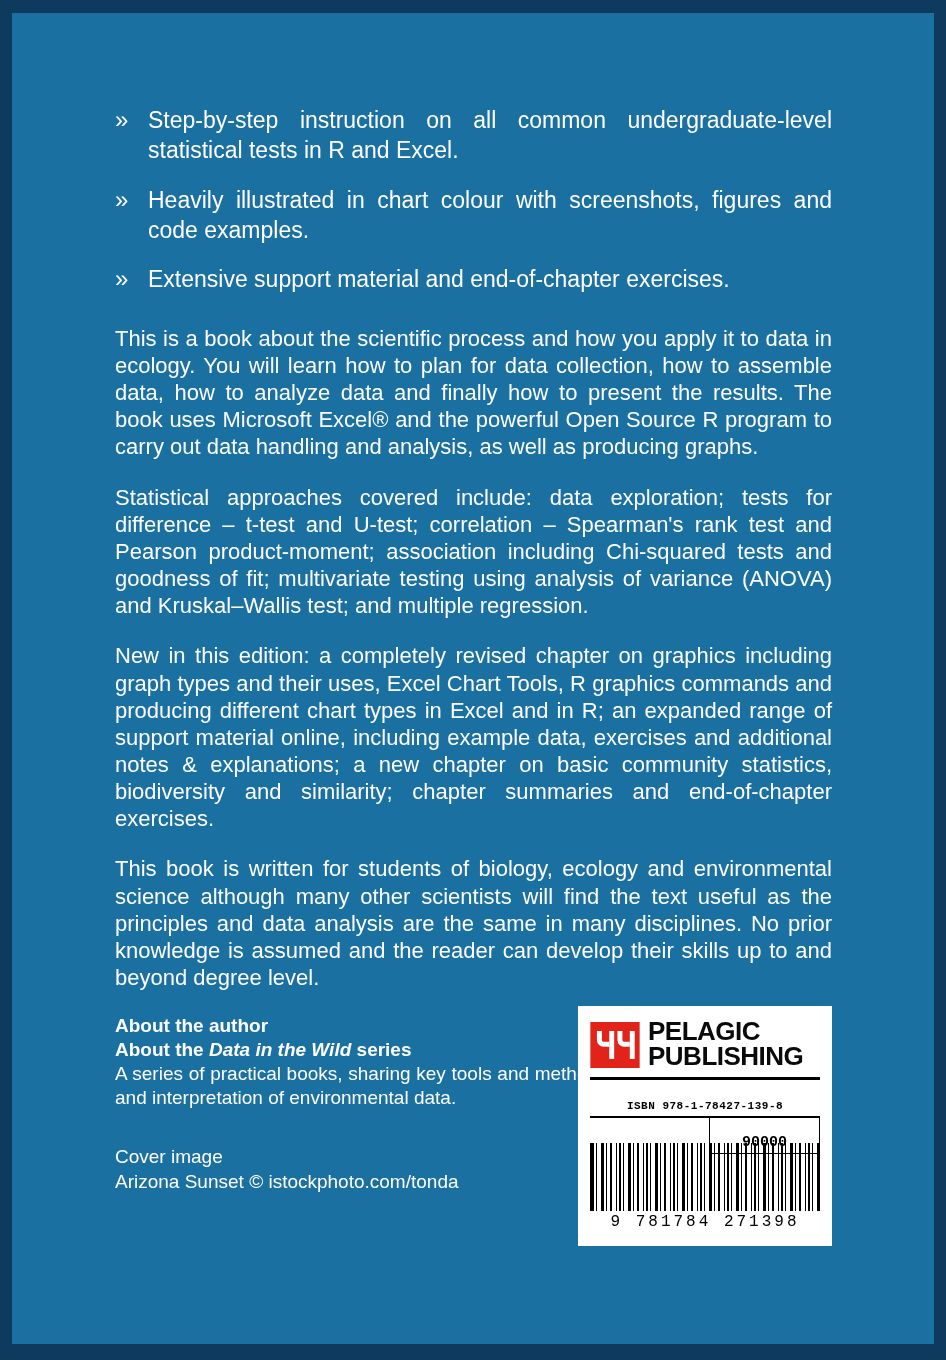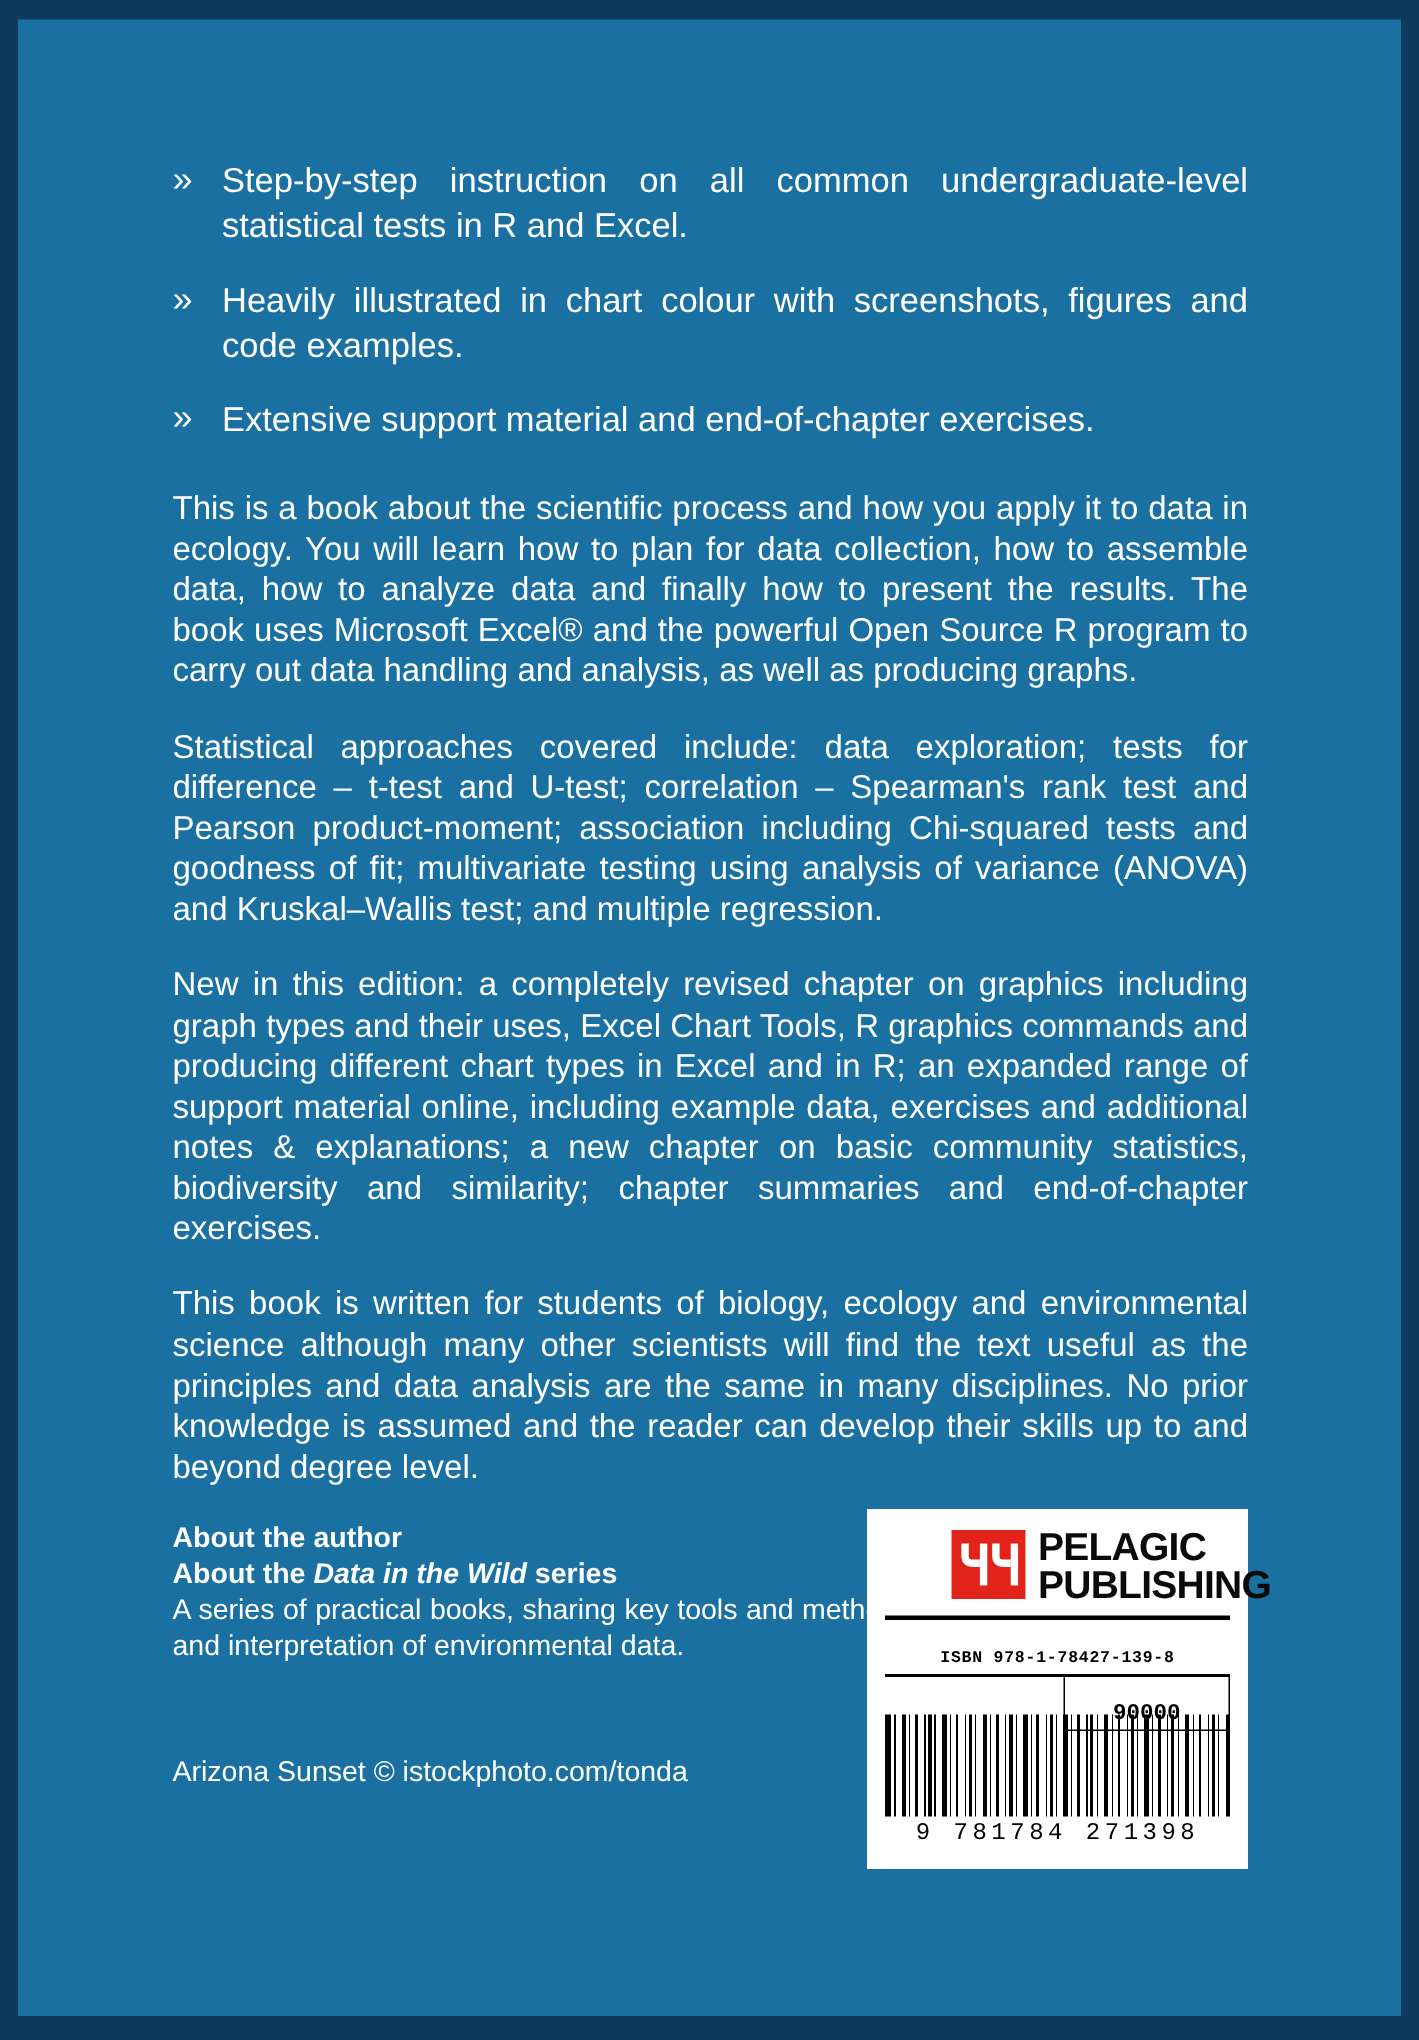--- a/index.html
+++ b/index.html
@@ -75,23 +75,22 @@
   .publisher-panel {
     position: absolute;
     right: 102px; bottom: 98px;
     width: 254px; height: 240px;
     background: #ffffff;
     color: #000000;
     padding: 12px 12px 10px 12px;
   }
   .logo-row {
     display: flex;
-    align-items: center;
+    align-items: flex-end;
     gap: 8px;
-    margin-left: 44px;
   }
   .logo-box { width: 50px; height: 46px; flex: 0 0 auto; }
   .pub-name {
     font-weight: bold;
     font-size: 26px;
     line-height: 0.95;
     letter-spacing: -0.5px;
     color: #0a0a0a;
     padding-top: 1px;
   }
@@ -171,20 +170,21 @@
       <p class="para">This book is written for students of biology, ecology and environmental science although many other scientists will find the text useful as the principles and data analysis are the same in many disciplines. No prior knowledge is assumed and the reader can develop their skills up to and beyond degree level.</p>
 
       <h3 class="section-heading">About the author</h3>
 
       <h3 class="section-heading"><span>About the </span><em>Data in the Wild</em><span> series</span></h3>
       <p class="section-body">A series of practical books, sharing key tools and methods for the collection, analysis and interpretation of environmental data.</p>
 
     </div>
 
     <div class="cover-credit">
+      <div>Cover image</div>
       <div>Arizona Sunset © istockphoto.com/tonda</div>
     </div>
 
 
     <div class="publisher-panel">
       <div class="logo-row">
         <span class="logo-box">
           <svg viewBox="0 0 60 56" width="50" height="46" aria-hidden="true">
             <rect width="60" height="56" fill="#e2231a"></rect>
             <path d="M11 11 v11 a5 5 0 0 0 5 5 h7" stroke="#ffffff" stroke-width="6" fill="none"></path>

